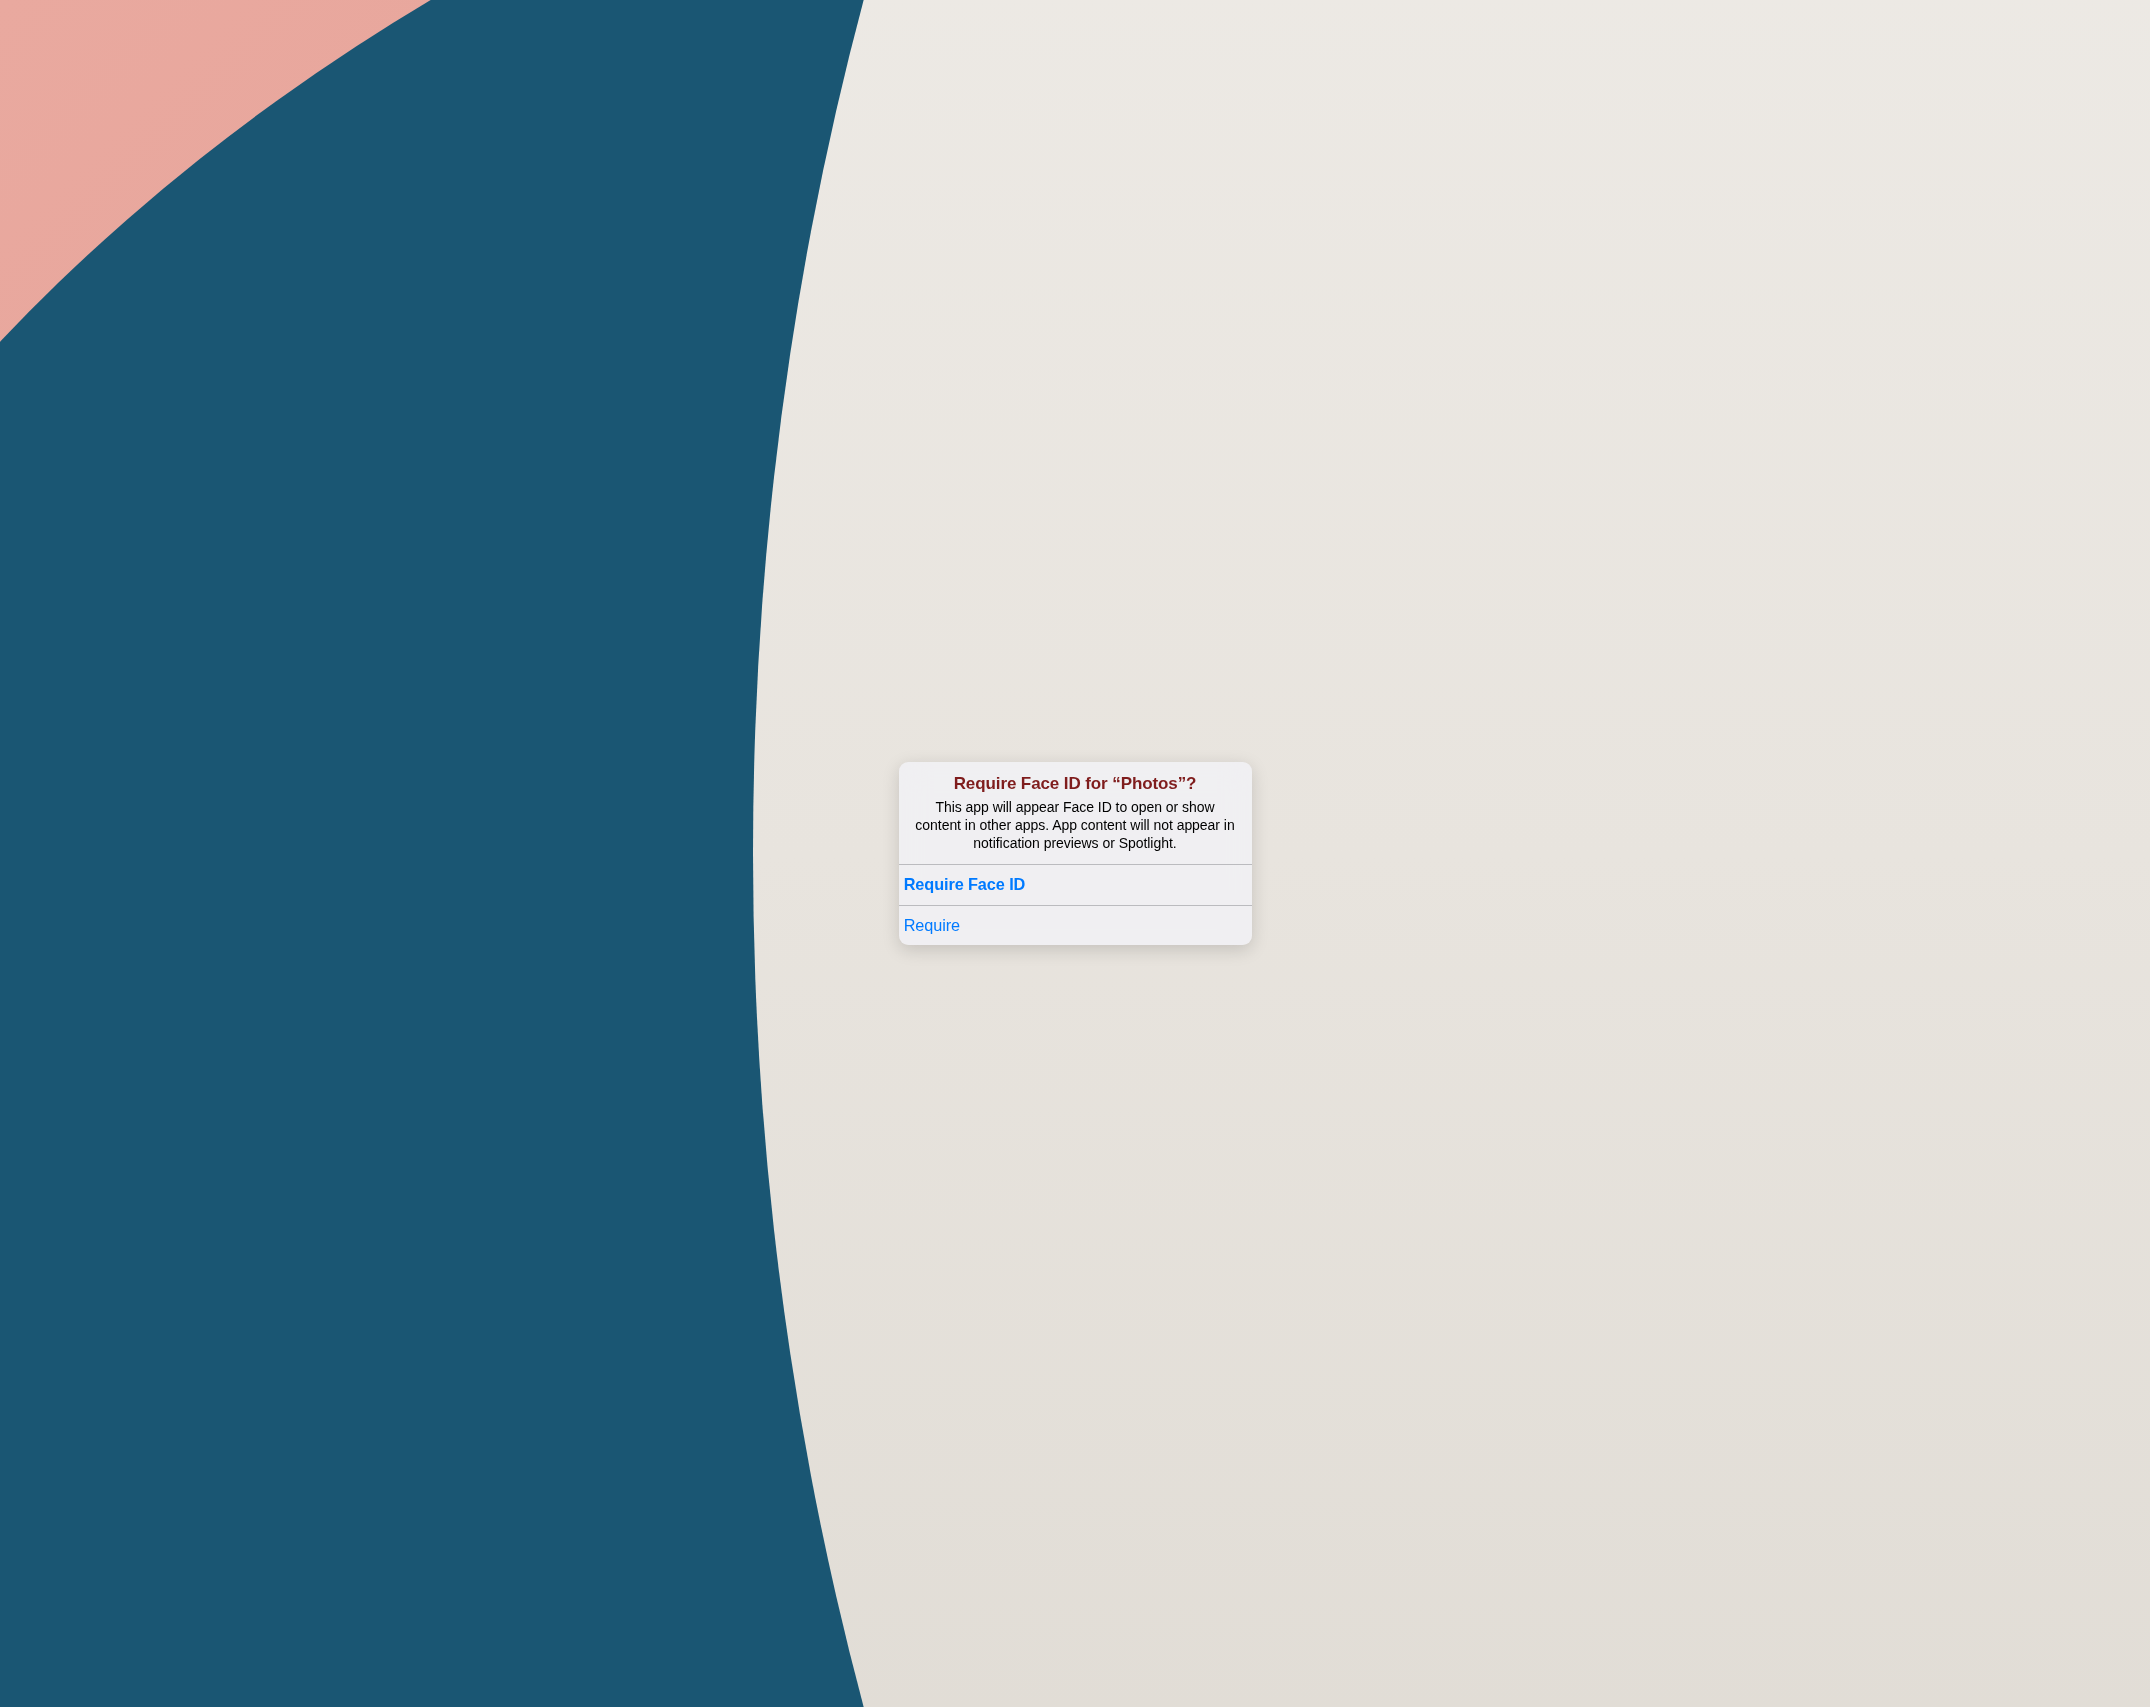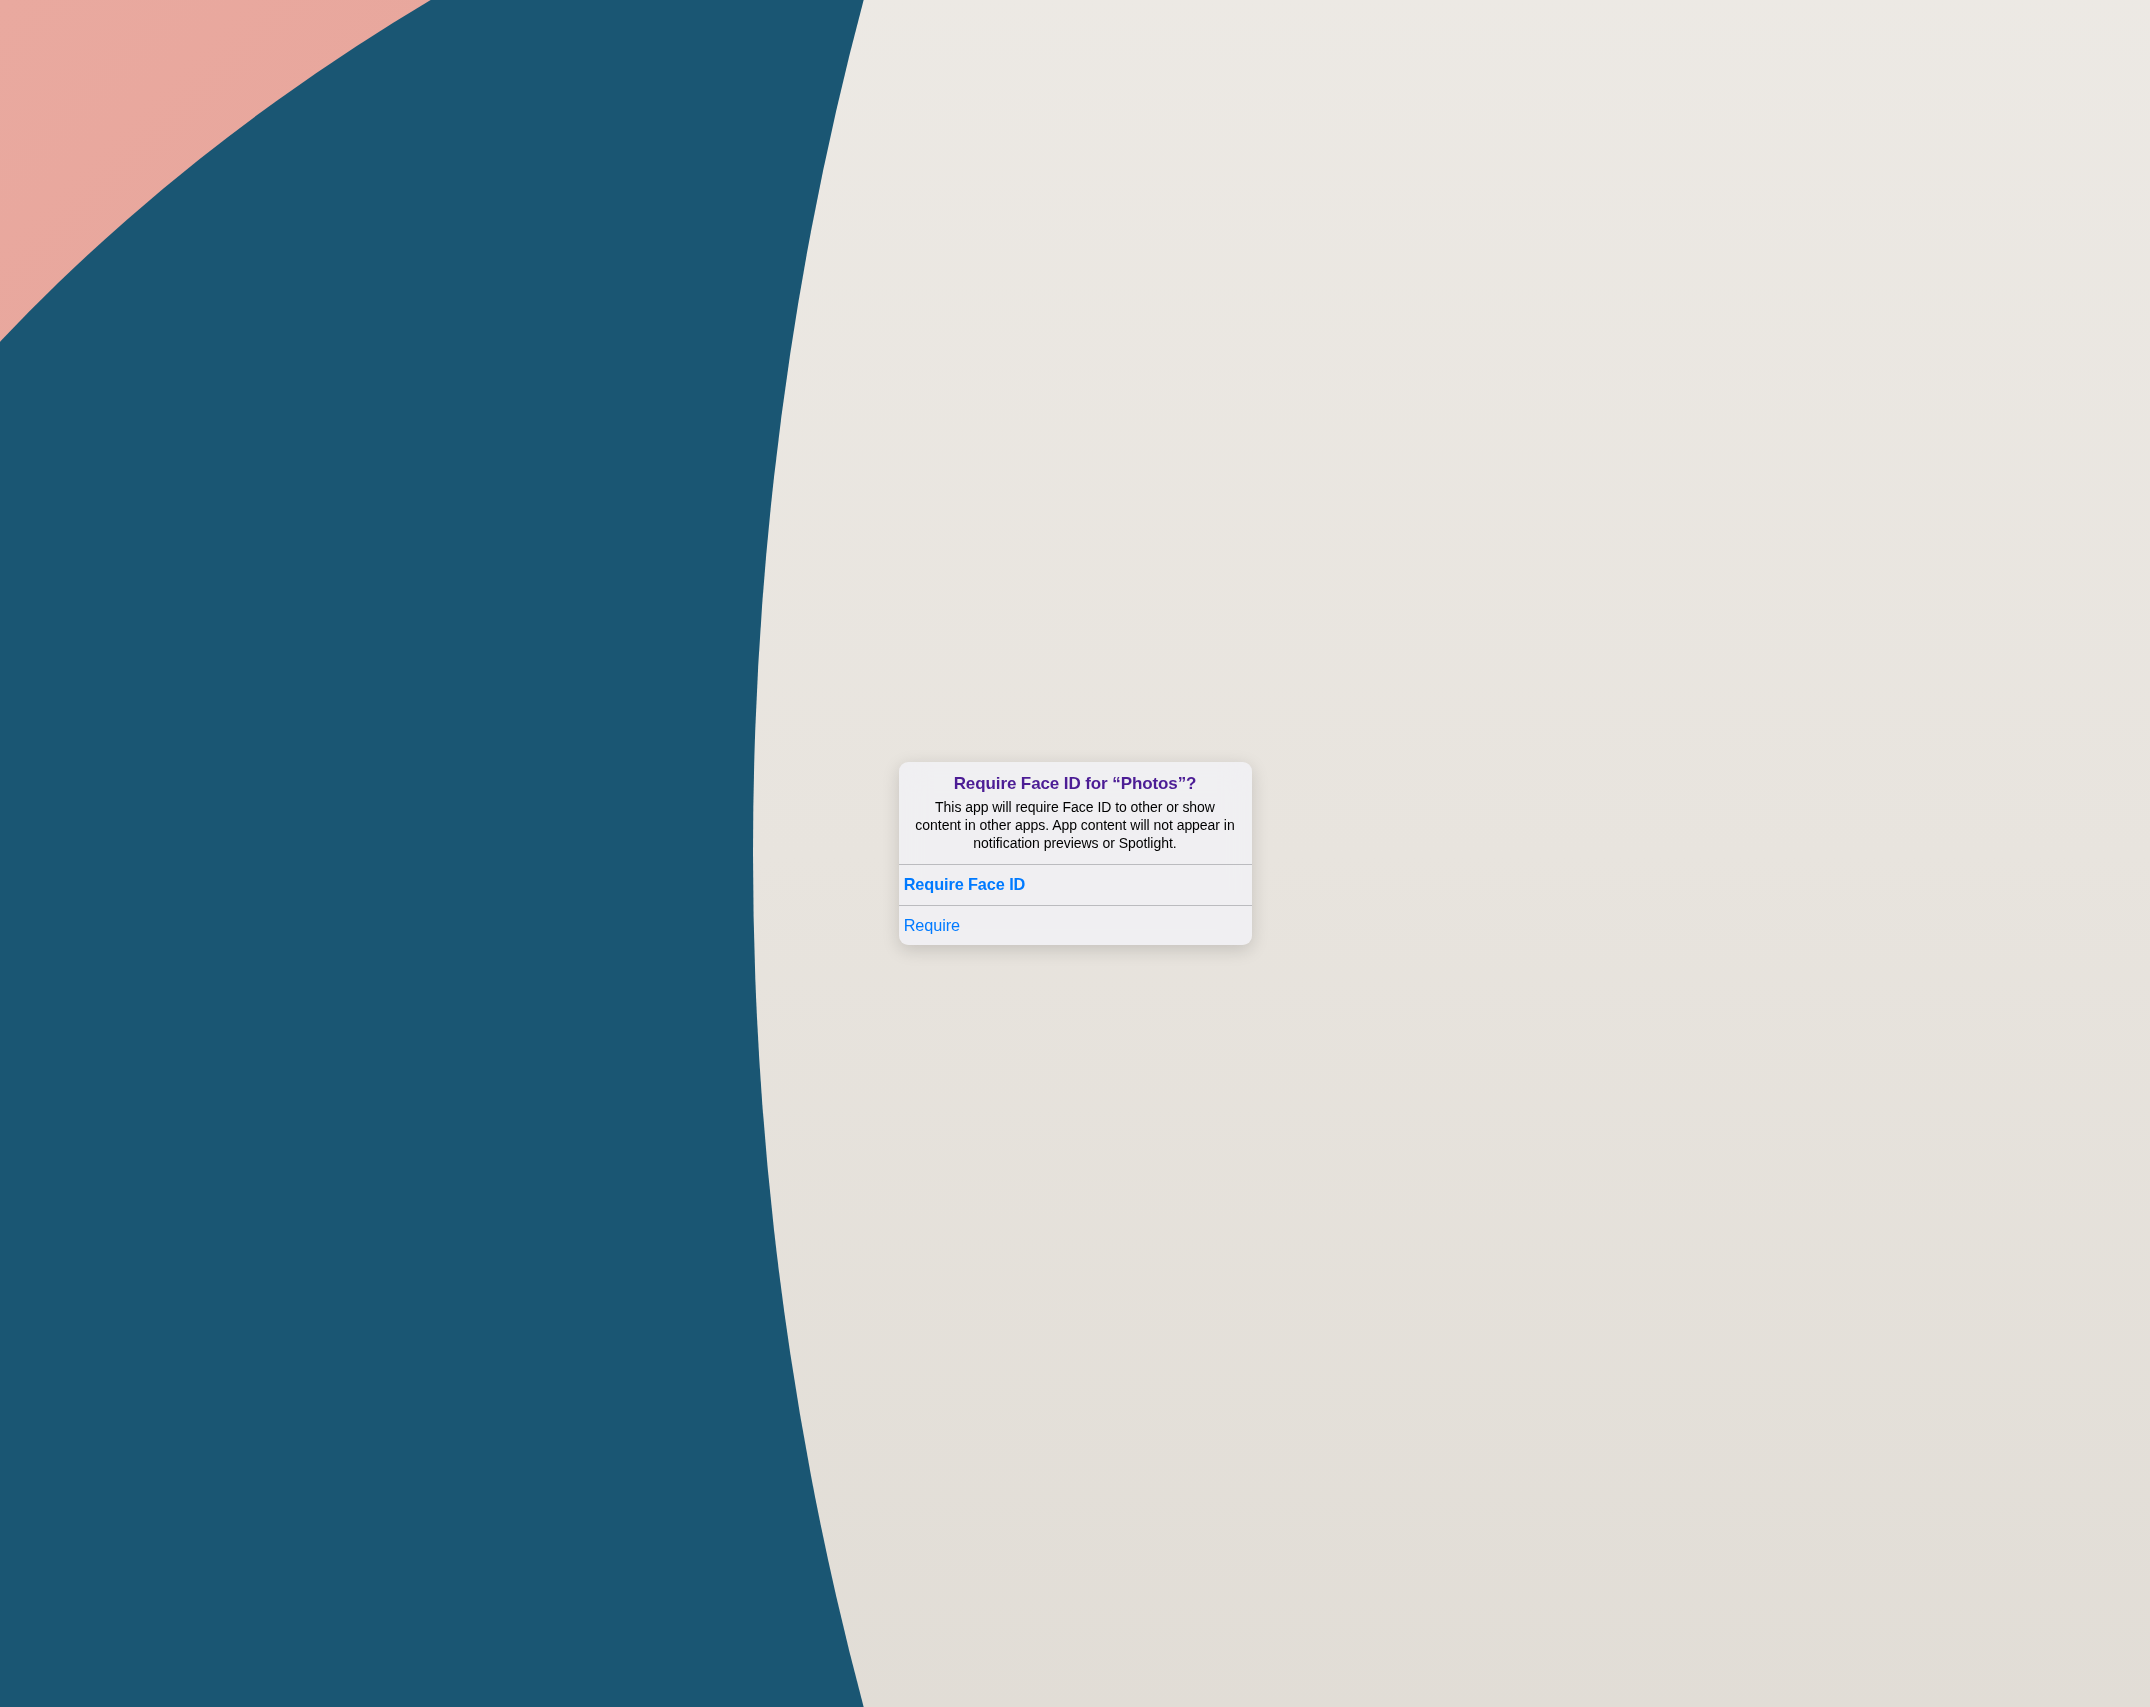--- a/index.html
+++ b/index.html
@@ -67,21 +67,21 @@
     }
     
     .alert-content {
       padding: 12px 13.8px 11.2px;
       text-align: center;
     }
     
     .alert-title {
       font-size: 17px;
       font-weight: 600;
-      color: #4c1d95;
+      color: #7f1d1d;
       letter-spacing: -0.1px;
       margin-bottom: 3.4px;
       line-height: 1.2;
     }
     
     .alert-message {
       font-size: 14px;
       font-weight: 400;
       color: #000;
       line-height: 1.32;
@@ -115,18 +115,18 @@
 
 <div class="bg-layer">
   <div class="bg-pink"></div>
   <div class="bg-navy"></div>
   <div class="bg-white-arc"></div>
 </div>
 
 <div class="alert-dialog">
   <div class="alert-content">
     <div class="alert-title">Require Face ID for “Photos”?</div>
-    <div class="alert-message">This app will require Face ID to other or show content in other apps. App content will not appear in notification previews or Spotlight.</div>
+    <div class="alert-message">This app will appear Face ID to open or show content in other apps. App content will not appear in notification previews or Spotlight.</div>
   </div>
   <button class="alert-button primary">Require Face ID</button>
   <button class="alert-button secondary">Require</button>
 </div>
 
 
 </body></html>

